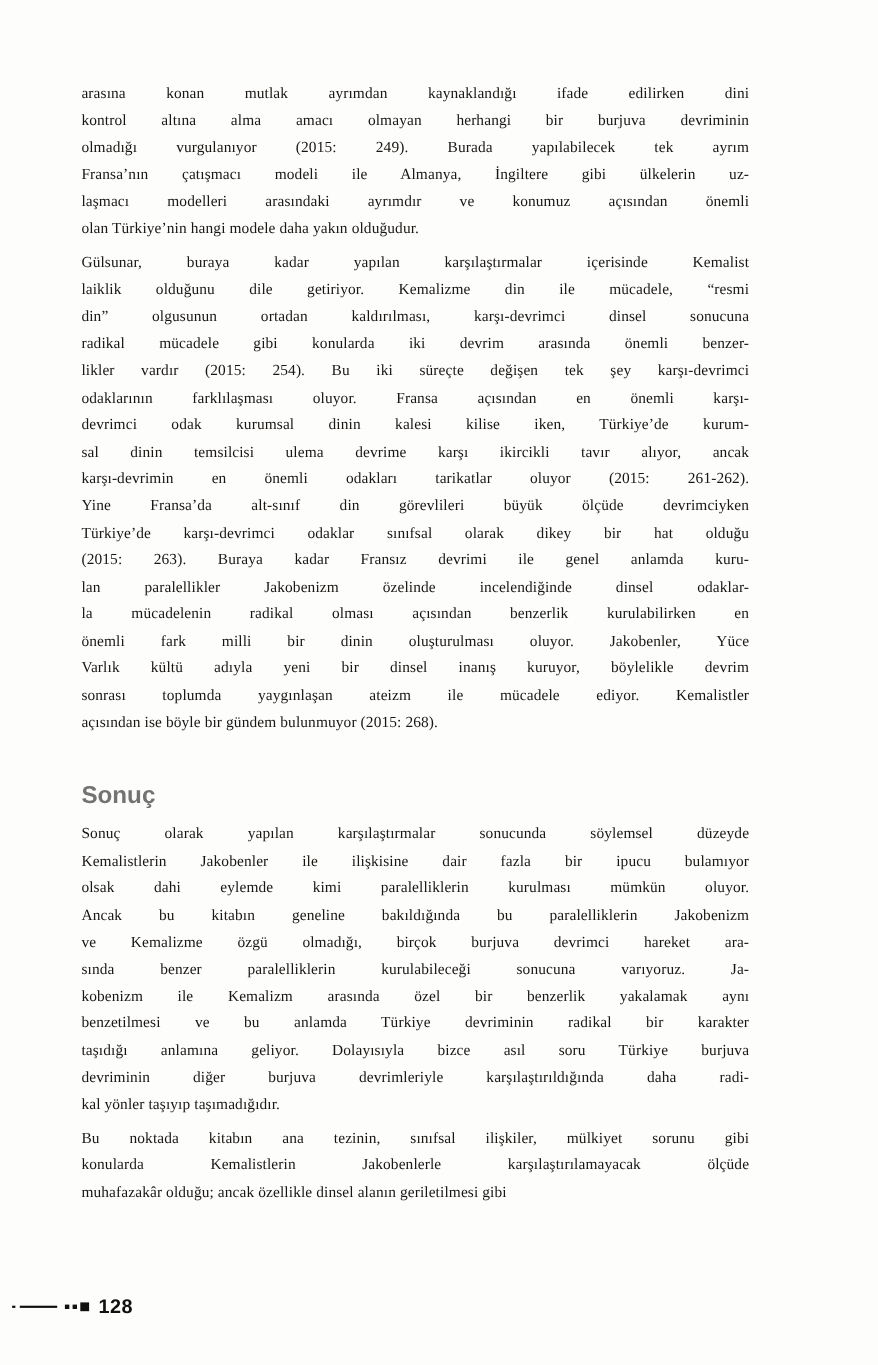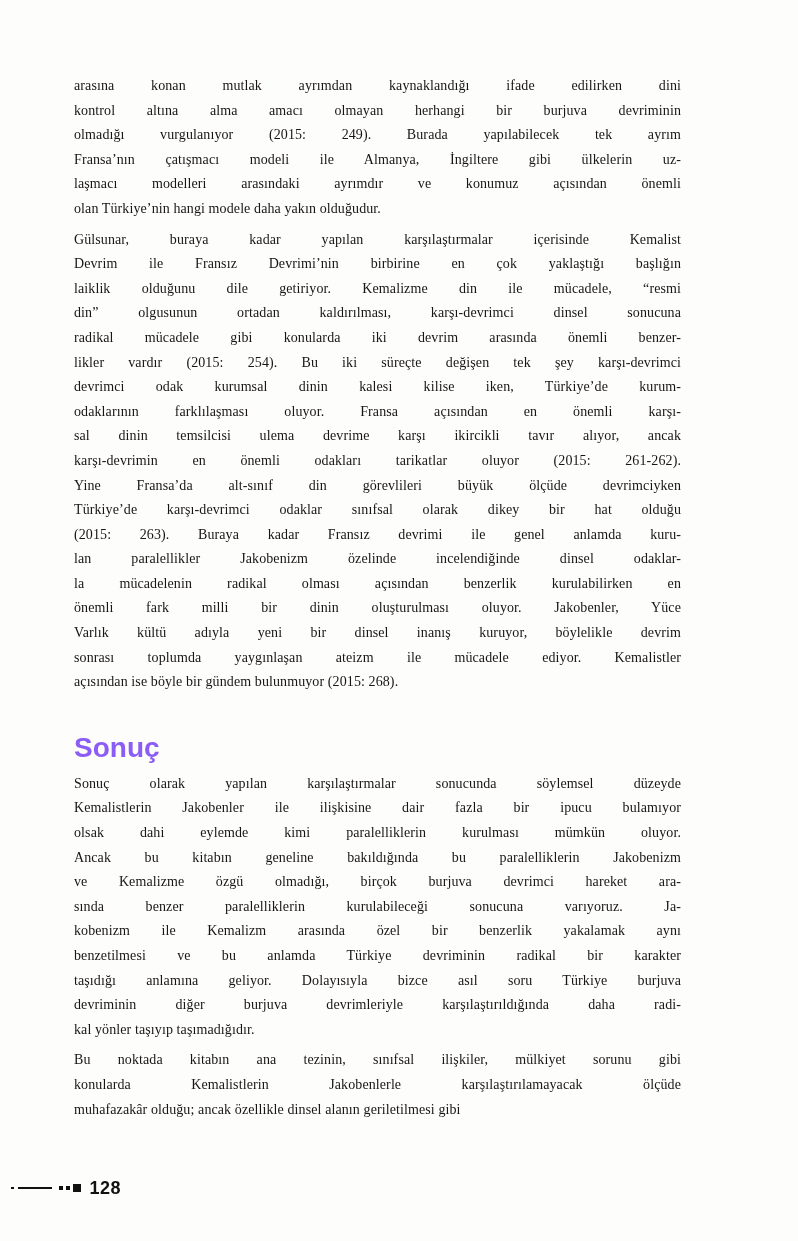--- a/index.html
+++ b/index.html
@@ -35,24 +35,24 @@
     text-align: justify;
     text-align-last: justify;
     letter-spacing: 0.1px;
   }
   .line.last {
     text-align-last: left;
   }
   .section-heading {
     font-family: "Liberation Sans", sans-serif;
     font-weight: 700;
-    font-size: 28px;
+    font-size: 22px;
     line-height: 26px;
     margin: 40px 0 11px 0;
-    color: #8b5cf6;
+    color: #737373;
   }
   .page-footer {
     position: absolute;
     left: 0;
     top: 1178px;
     height: 20px;
     width: 700px;
     display: flex;
     align-items: center;
   }
@@ -99,27 +99,26 @@
       <div class="para">
         <div class="line">arasına konan mutlak ayrımdan kaynaklandığı ifade edilirken dini</div>
         <div class="line">kontrol altına alma amacı olmayan herhangi bir burjuva devriminin</div>
         <div class="line">olmadığı vurgulanıyor (2015: 249). Burada yapılabilecek tek ayrım</div>
         <div class="line">Fransa’nın çatışmacı modeli ile Almanya, İngiltere gibi ülkelerin uz-</div>
         <div class="line">laşmacı modelleri arasındaki ayrımdır ve konumuz açısından önemli</div>
         <div class="line last">olan Türkiye’nin hangi modele daha yakın olduğudur.</div>
       </div>
       <div class="para">
         <div class="line">Gülsunar, buraya kadar yapılan karşılaştırmalar içerisinde Kemalist</div>
-        <div class="line">Devrim ile Fransız Devrimi’nin birbirine en çok yaklaştığı başlığın</div>
         <div class="line">laiklik olduğunu dile getiriyor. Kemalizme din ile mücadele, “resmi</div>
         <div class="line">din” olgusunun ortadan kaldırılması, karşı-devrimci dinsel sonucuna</div>
         <div class="line">radikal mücadele gibi konularda iki devrim arasında önemli benzer-</div>
         <div class="line">likler vardır (2015: 254). Bu iki süreçte değişen tek şey karşı-devrimci</div>
+        <div class="line">odaklarının farklılaşması oluyor. Fransa açısından en önemli karşı-</div>
         <div class="line">devrimci odak kurumsal dinin kalesi kilise iken, Türkiye’de kurum-</div>
-        <div class="line">odaklarının farklılaşması oluyor. Fransa açısından en önemli karşı-</div>
         <div class="line">sal dinin temsilcisi ulema devrime karşı ikircikli tavır alıyor, ancak</div>
         <div class="line">karşı-devrimin en önemli odakları tarikatlar oluyor (2015: 261-262).</div>
         <div class="line">Yine Fransa’da alt-sınıf din görevlileri büyük ölçüde devrimciyken</div>
         <div class="line">Türkiye’de karşı-devrimci odaklar sınıfsal olarak dikey bir hat olduğu</div>
         <div class="line">(2015: 263). Buraya kadar Fransız devrimi ile genel anlamda kuru-</div>
         <div class="line">lan paralellikler Jakobenizm özelinde incelendiğinde dinsel odaklar-</div>
         <div class="line">la mücadelenin radikal olması açısından benzerlik kurulabilirken en</div>
         <div class="line">önemli fark milli bir dinin oluşturulması oluyor. Jakobenler, Yüce</div>
         <div class="line">Varlık kültü adıyla yeni bir dinsel inanış kuruyor, böylelikle devrim</div>
         <div class="line">sonrası toplumda yaygınlaşan ateizm ile mücadele ediyor. Kemalistler</div>

